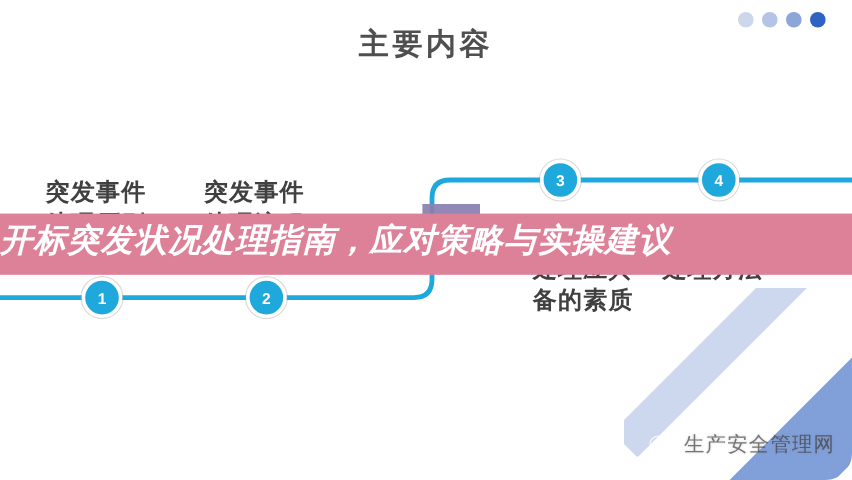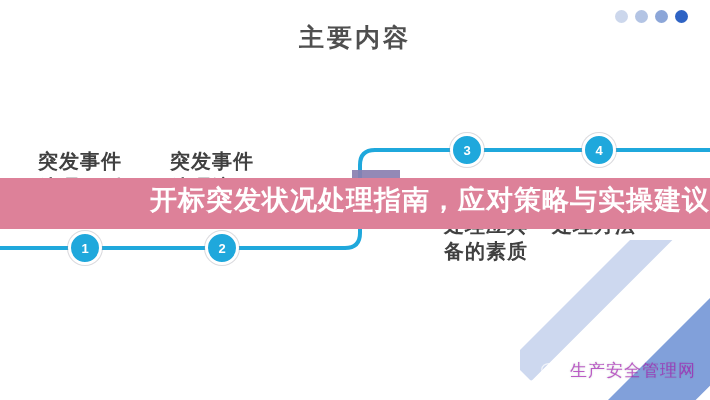--- a/index.html
+++ b/index.html
@@ -10,20 +10,21 @@
   body {
     font-family: "Liberation Sans", "DejaVu Sans", sans-serif;
   }
 
   #stage {
     position: relative;
     width: 710px;
     height: 400px;
     overflow: hidden;
     background: #ffffff;
+    border-radius: 22px;
   }
 
   
   .corner-stripes {
     position: absolute;
     right: -40px;
     bottom: -50px;
     width: 230px;
     height: 210px;
     overflow: hidden;
@@ -144,38 +145,39 @@
     height: 51px;
     background: #dd8199;
   }
 
   
   .headline {
     position: absolute;
     left: 0;
     right: 0;
     top: 184px;
-    text-align: right;
+    text-align: left;
     color: #ffffff;
     font-size: 27px;
     font-weight: bold;
     letter-spacing: 1px;
     white-space: nowrap;
     line-height: 1.25;
+    font-style: italic;
   }
 
   
   .watermark {
     position: absolute;
     right: 14px;
     bottom: 18px;
     display: flex;
     align-items: center;
     gap: 7px;
-    color: #a21caf;
+    color: #404040;
     opacity: .72;
     font-size: 17px;
     letter-spacing: 1px;
     text-shadow: 0 0 2px rgba(120,120,140,.55);
   }
   .wm-icon { width: 22px; height: 18px; display: block; }
 </style>
 </head>
 <body>
 

